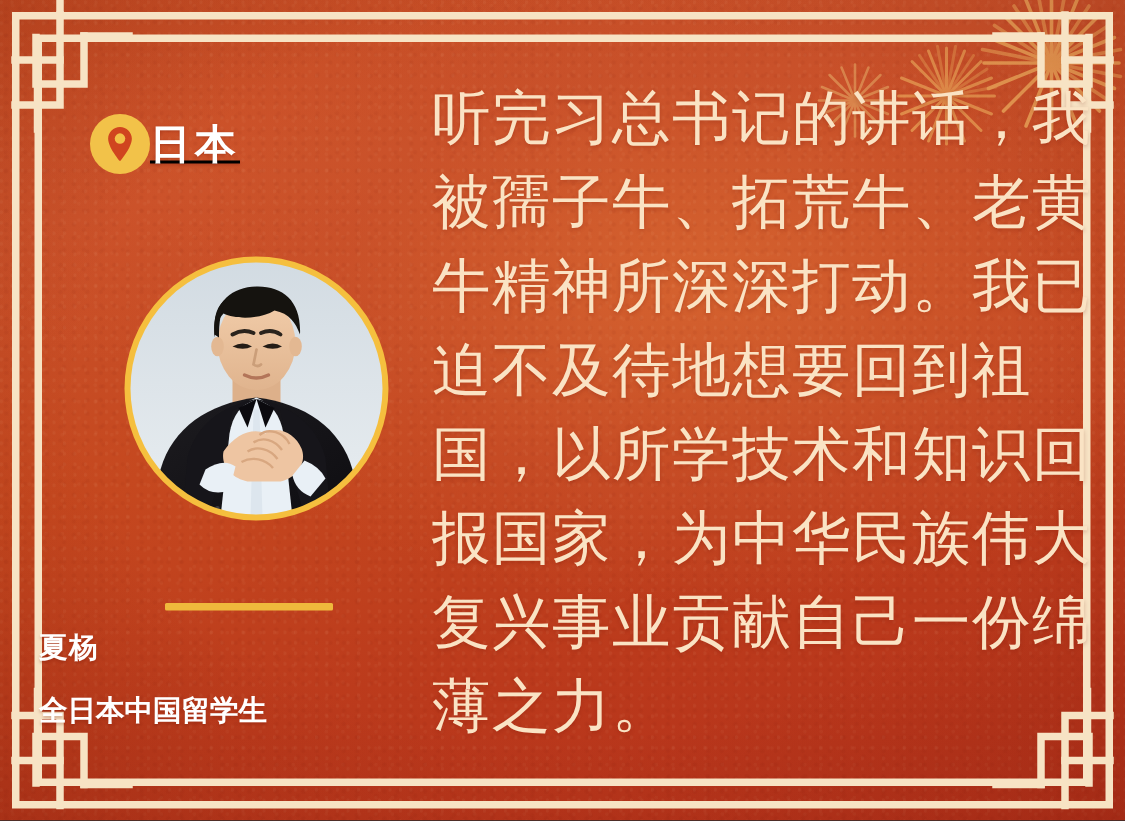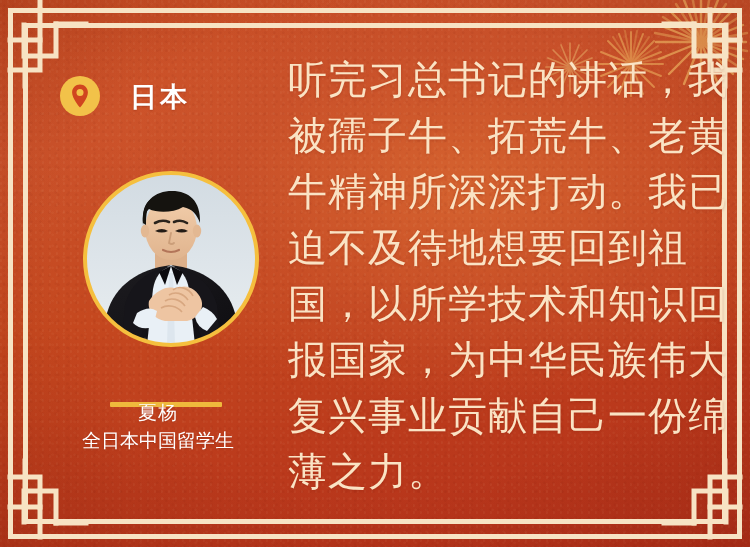--- a/index.html
+++ b/index.html
@@ -39,21 +39,21 @@
 
   
   .fw{position:absolute;pointer-events:none;}
 
   
   .left-col{
     position:absolute;left:26px;top:30px;width:236px;height:487px;
   }
   .loc-row{
     position:absolute;left:34px;top:46px;
-    display:flex;align-items:center;gap:30px;
+    display:flex;align-items:center;gap:0;text-decoration:underline;
   }
   .pin-badge{
     width:40px;height:40px;border-radius:50%;
     background:#f2c249;
     display:flex;align-items:center;justify-content:center;
     flex:0 0 auto;
   }
   .country{
     color:#ffffff;font-size:27px;font-weight:700;letter-spacing:3px;
     line-height:1;text-shadow:0 1px 2px rgba(120,25,10,.35);
@@ -72,27 +72,27 @@
     position:absolute;left:30px;top:2px;width:172px;height:172px;
     border-radius:50%;overflow:hidden;
   }
   .photo-svg{display:block;width:172px;height:172px;}
 
   .gold-divider{
     position:absolute;left:84px;top:372px;width:112px;height:5px;
     background:#efb93c;border-radius:1px;
   }
   .name-block{
-    position:absolute;left:0;top:370px;width:264px;text-align:center;
-    color:#ffffff;font-weight:400;
+    position:absolute;left:0;top:390px;width:264px;text-align:left;
+    color:#ffffff;font-weight:700;
     font-family:"DejaVu Sans","Liberation Sans",sans-serif;
     text-shadow:0 1px 2px rgba(120,25,10,.30);
   }
   .nm{font-size:19px;letter-spacing:1px;line-height:1.35;}
-  .ttl{font-size:19px;letter-spacing:0px;line-height:1.38;margin-top:1px;}
+  .ttl{font-size:19px;letter-spacing:0px;line-height:1.38;margin-top:15px;}
 
   
   .quote{
     position:absolute;left:288px;top:52px;width:448px;
     color:#fae3c4;
     font-family:"DejaVu Serif","Liberation Serif",serif;
     font-size:39px;
     line-height:56px;
     letter-spacing:1px;
     text-shadow:0 1px 3px rgba(120,25,10,.25);

